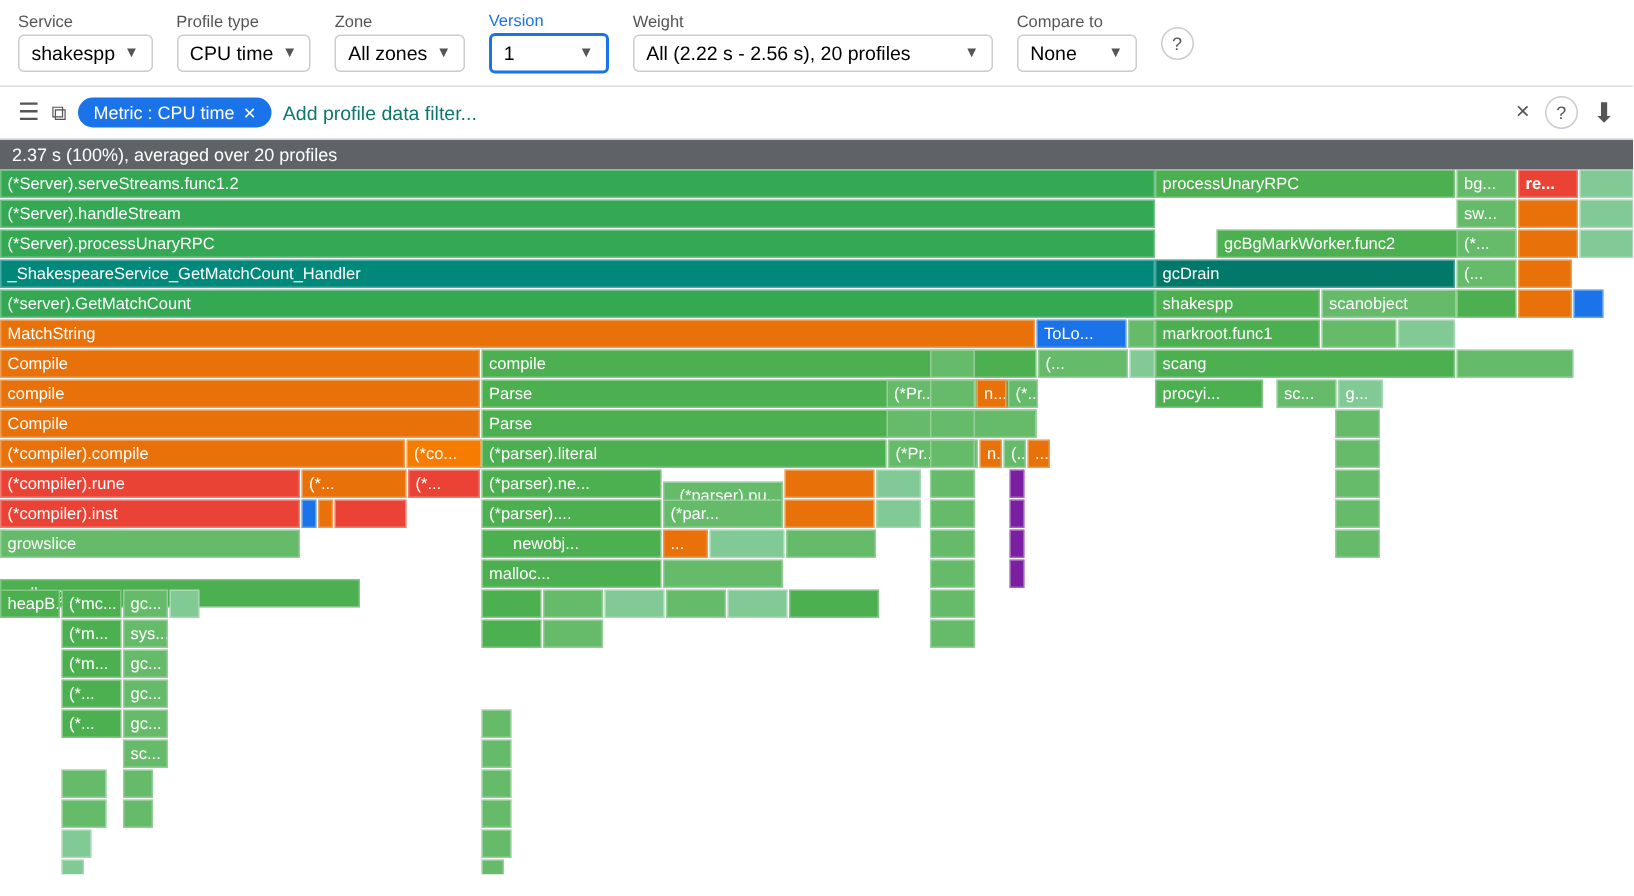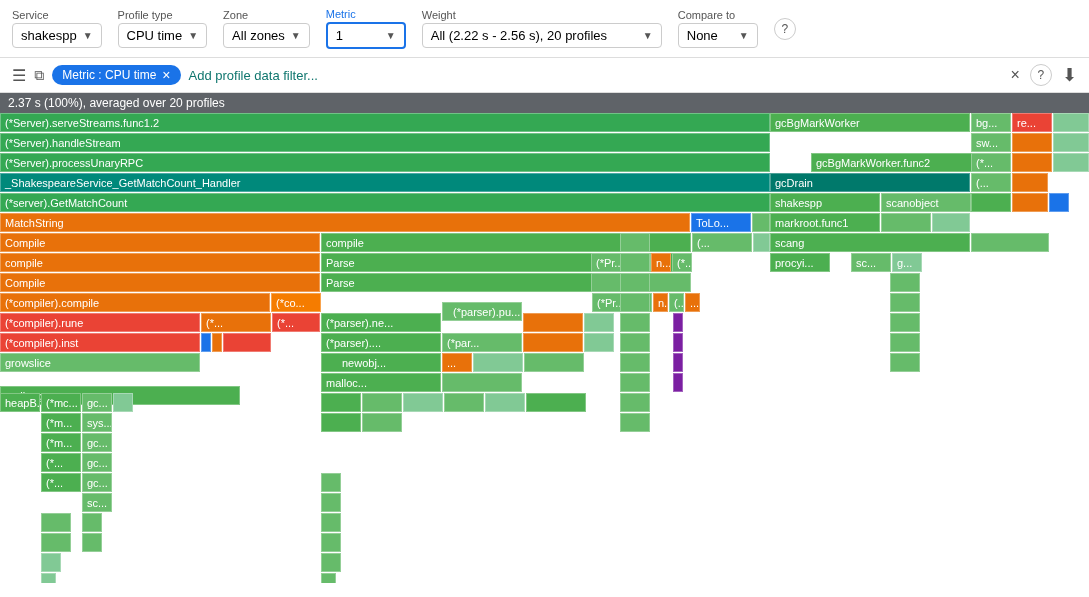--- a/index.html
+++ b/index.html
@@ -161,21 +161,21 @@
 
   <div class="dropdown-group">
     <span class="dropdown-label">Zone</span>
     <div class="dropdown-select">
       <span>All zones</span>
       <span class="caret">▼</span>
     </div>
   </div>
 
   <div class="dropdown-group">
-    <span class="dropdown-label" style="color:#1a73e8;">Metric</span>
+    <span class="dropdown-label" style="color:#1a73e8;">Version</span>
     <div class="dropdown-select version-active">
       <span>1</span>
       <span class="caret">▼</span>
     </div>
   </div>
 
   <div class="dropdown-group">
     <span class="dropdown-label">Weight</span>
     <div class="dropdown-select" style="min-width:240px;">
       <span>All (2.22 s - 2.56 s), 20 profiles</span>
@@ -208,23 +208,23 @@
     <span class="filter-action-btn" style="font-size:18px;">⬇</span>
   </div>
 </div>
 
 <div class="flame-container">
   <div class="summary-bar">
     <span>2.37 s (100%), averaged over 20 profiles</span>
   </div>
   <div class="flame-graph" id="flame-graph">
   <div class="flame-block" style="left: 0px; top: 0px; width: 770px; background-color: rgb(52, 168, 83);">(*Server).serveStreams.func1.2</div>
-      <div class="flame-block" style="left: 770px; top: 0px; width: 200px; background-color: rgb(76, 175, 80);">gcBgMarkWorker</div>
+      <div class="flame-block" style="left: 770px; top: 0px; width: 200px; background-color: rgb(76, 175, 80);">processUnaryRPC</div>
       <div class="flame-block" style="left: 971px; top: 0px; width: 40px; background-color: rgb(102, 187, 106);">bg...</div>
-      <div class="flame-block" style="left: 1012px; top: 0px; width: 40px; background-color: rgb(234, 67, 53);">re...</div>
+      <div class="flame-block" style="left: 1012px; top: 0px; width: 40px; background-color: rgb(234, 67, 53); font-weight: bold;">re...</div>
       <div class="flame-block" style="left: 1053px; top: 0px; width: 36px; background-color: rgb(129, 201, 149);"></div>
       <div class="flame-block" style="left: 0px; top: 20px; width: 770px; background-color: rgb(52, 168, 83);">(*Server).handleStream</div>
       <div class="flame-block" style="left: 971px; top: 20px; width: 40px; background-color: rgb(102, 187, 106); text-align: center;">sw...</div>
       <div class="flame-block" style="left: 1012px; top: 20px; width: 40px; background-color: rgb(232, 113, 10);"></div>
       <div class="flame-block" style="left: 1053px; top: 20px; width: 36px; background-color: rgb(129, 201, 149);"></div>
       <div class="flame-block" style="left: 0px; top: 40px; width: 770px; background-color: rgb(52, 168, 83);">(*Server).processUnaryRPC</div>
       <div class="flame-block" style="left: 811px; top: 40px; width: 200px; background-color: rgb(76, 175, 80);">gcBgMarkWorker.func2</div>
       <div class="flame-block" style="left: 971px; top: 40px; width: 40px; background-color: rgb(102, 187, 106);">(*...</div>
       <div class="flame-block" style="left: 1012px; top: 40px; width: 40px; background-color: rgb(232, 113, 10);"></div>
       <div class="flame-block" style="left: 1053px; top: 40px; width: 36px; background-color: rgb(129, 201, 149);"></div>
@@ -248,37 +248,38 @@
       <div class="flame-block" style="left: 321px; top: 120px; width: 370px; background-color: rgb(76, 175, 80);">compile</div>
       <div class="flame-block" style="left: 692px; top: 120px; width: 60px; background-color: rgb(102, 187, 106);">(...</div>
       <div class="flame-block" style="left: 753px; top: 120px; width: 17px; background-color: rgb(129, 201, 149);"></div>
       <div class="flame-block" style="left: 770px; top: 120px; width: 200px; background-color: rgb(76, 175, 80);">scang</div>
       <div class="flame-block" style="left: 971px; top: 120px; width: 78px; background-color: rgb(102, 187, 106);"></div>
       <div class="flame-block" style="left: 0px; top: 140px; width: 320px; background-color: rgb(232, 113, 10);">compile</div>
       <div class="flame-block" style="left: 321px; top: 140px; width: 370px; background-color: rgb(76, 175, 80);">Parse</div>
       <div class="flame-block" style="left: 591px; top: 140px; width: 60px; background-color: rgb(102, 187, 106);">(*Pr...</div>
       <div class="flame-block" style="left: 651px; top: 140px; width: 20px; background-color: rgb(232, 113, 10);">n...</div>
       <div class="flame-block" style="left: 672px; top: 140px; width: 20px; background-color: rgb(102, 187, 106);">(*...</div>
-      <div class="flame-block" style="left: 770px; top: 140px; width: 60px; background-color: rgb(76, 175, 80);">procyi...</div>
+      <div class="flame-block" style="left: 770px; top: 140px; width: 72px; background-color: rgb(76, 175, 80);">procyi...</div>
       <div class="flame-block" style="left: 851px; top: 140px; width: 40px; background-color: rgb(102, 187, 106);">sc...</div>
       <div class="flame-block" style="left: 892px; top: 140px; width: 30px; background-color: rgb(129, 201, 149);">g...</div>
       <div class="flame-block" style="left: 0px; top: 160px; width: 320px; background-color: rgb(232, 113, 10);">Compile</div>
       <div class="flame-block" style="left: 321px; top: 160px; width: 370px; background-color: rgb(76, 175, 80);">Parse</div>
       <div class="flame-block" style="left: 591px; top: 160px; width: 100px; background-color: rgb(102, 187, 106);"></div>
       <div class="flame-block" style="left: 0px; top: 180px; width: 270px; background-color: rgb(232, 113, 10);">(*compiler).compile</div>
       <div class="flame-block" style="left: 271px; top: 180px; width: 50px; background-color: rgb(245, 124, 0);">(*co...</div>
+      <div class="flame-block" style="left: 321px; top: 180px; width: 270px; background-color: rgb(76, 175, 80);">(*parser).literal</div>
       <div class="flame-block" style="left: 592px; top: 180px; width: 60px; background-color: rgb(102, 187, 106);">(*Pr...</div>
       <div class="flame-block" style="left: 653px; top: 180px; width: 15px; background-color: rgb(232, 113, 10);">n..</div>
       <div class="flame-block" style="left: 669px; top: 180px; width: 15px; background-color: rgb(102, 187, 106);">(...</div>
       <div class="flame-block" style="left: 685px; top: 180px; width: 15px; background-color: rgb(232, 113, 10);">...</div>
       <div class="flame-block" style="left: 0px; top: 200px; width: 200px; background-color: rgb(234, 67, 53);">(*compiler).rune</div>
       <div class="flame-block" style="left: 201px; top: 200px; width: 70px; background-color: rgb(232, 113, 10);">(*...</div>
       <div class="flame-block" style="left: 272px; top: 200px; width: 48px; background-color: rgb(234, 67, 53);">(*...</div>
       <div class="flame-block" style="left: 321px; top: 200px; width: 120px; background-color: rgb(76, 175, 80);">(*parser).ne...</div>
-      <div class="flame-block" style="left: 442px; top: 189px; width: 80px; background-color: rgb(102, 187, 106); padding-left: 10px;">(*parser).pu...</div>
+      <div class="flame-block" style="left: 442px; top: 208px; width: 80px; background-color: rgb(102, 187, 106); padding-left: 10px;">(*parser).pu...</div>
       <div class="flame-block" style="left: 523px; top: 200px; width: 60px; background-color: rgb(232, 113, 10);"></div>
       <div class="flame-block" style="left: 584px; top: 200px; width: 30px; background-color: rgb(129, 201, 149);"></div>
       <div class="flame-block" style="left: 0px; top: 220px; width: 200px; background-color: rgb(234, 67, 53);">(*compiler).inst</div>
       <div class="flame-block" style="left: 201px; top: 220px; width: 10px; background-color: rgb(26, 115, 232);"></div>
       <div class="flame-block" style="left: 212px; top: 220px; width: 10px; background-color: rgb(232, 113, 10);"></div>
       <div class="flame-block" style="left: 223px; top: 220px; width: 48px; background-color: rgb(234, 67, 53);"></div>
       <div class="flame-block" style="left: 321px; top: 220px; width: 120px; background-color: rgb(76, 175, 80);">(*parser)....</div>
       <div class="flame-block" style="left: 442px; top: 220px; width: 80px; background-color: rgb(102, 187, 106);">(*par...</div>
       <div class="flame-block" style="left: 523px; top: 220px; width: 60px; background-color: rgb(232, 113, 10);"></div>
       <div class="flame-block" style="left: 584px; top: 220px; width: 30px; background-color: rgb(129, 201, 149);"></div>

